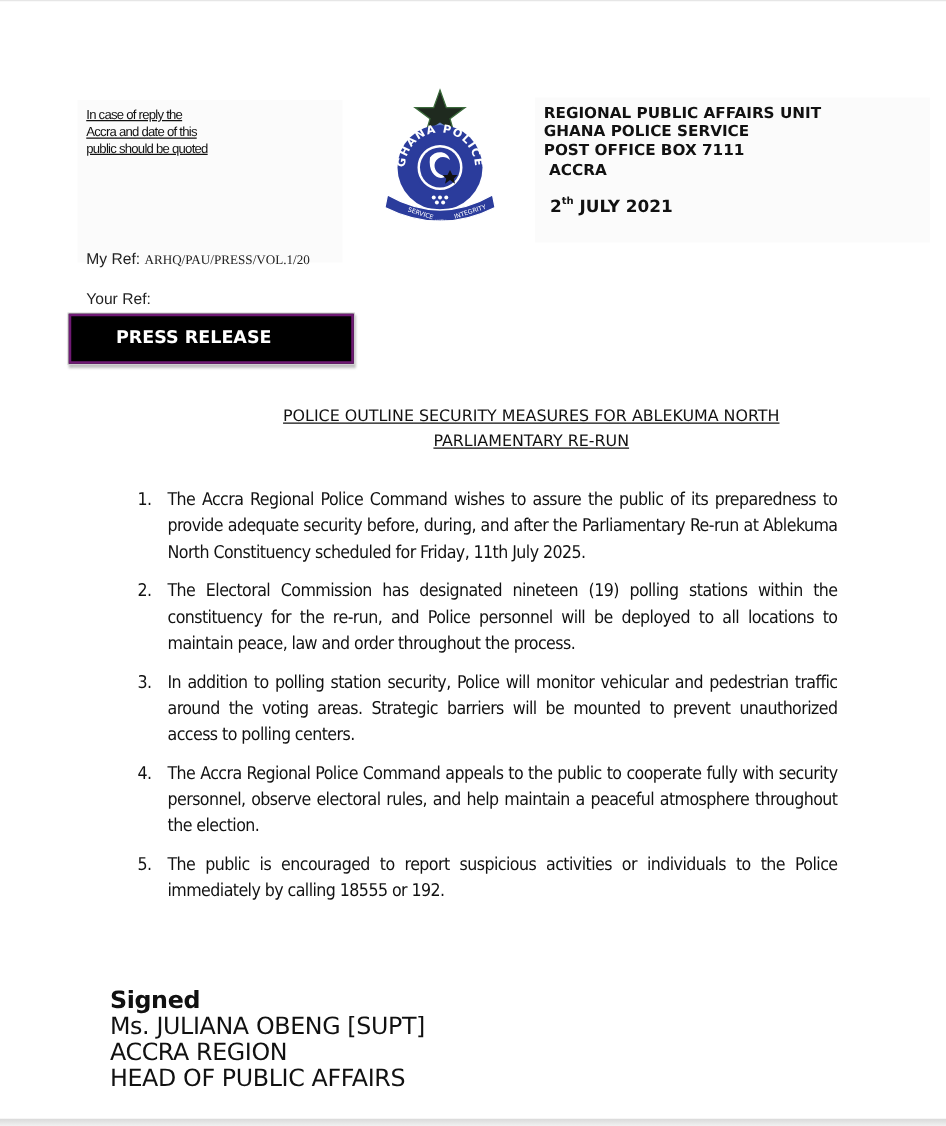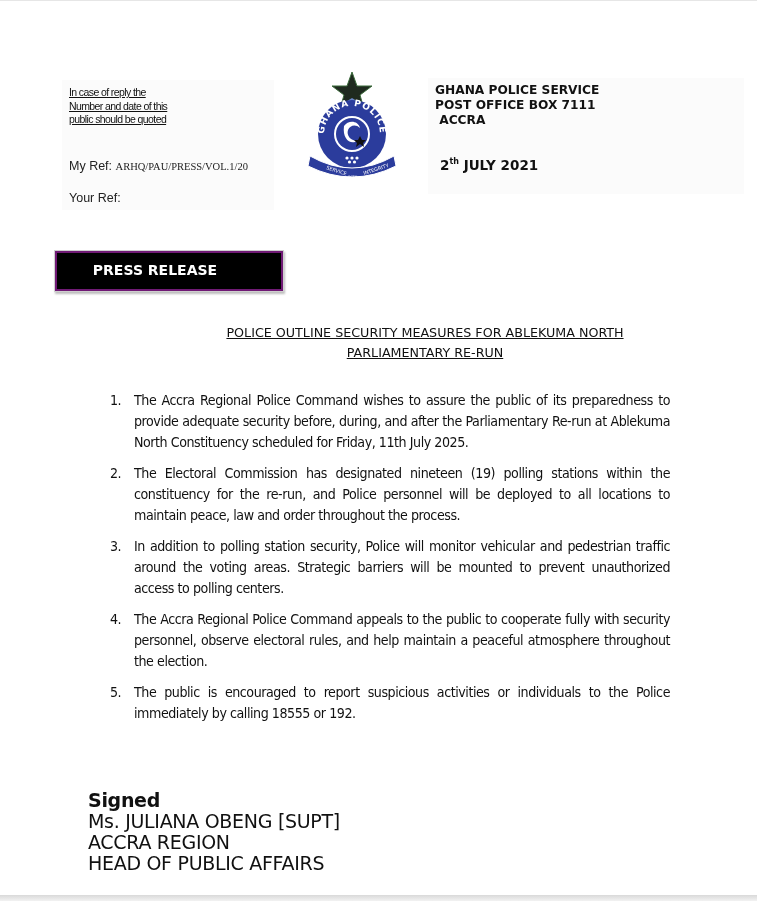--- a/index.html
+++ b/index.html
@@ -8,21 +8,21 @@
     font-family: "DejaVu Sans", sans-serif; color: #111;
   }
   .page-edge-top { position: absolute; left: 0; top: 0; width: 757px; height: 1px; background: #e6e6e6; }
   .page-edge-bottom { position: absolute; left: 0; top: 895px; width: 757px; height: 6px; background: linear-gradient(#d9d9d9, #f2f2f2); }
 
   .left-block { position: absolute; left: 62px; top: 80px; width: 212px; height: 130px; background: #fbfbfb; }
   .quote-note {
     position: absolute; left: 69px; top: 86px; font-family: "Liberation Sans Narrow", "Liberation Sans", sans-serif;
     font-size: 10.5px; line-height: 13.5px; letter-spacing: -0.6px; text-decoration: underline; color: #111;
   }
-  .ref-line { position: absolute; left: 69px; font-size: 12.5px; font-family: "Liberation Sans", sans-serif; color: #222; }
+  .ref-line { position: absolute; left: 69px; font-size: 12.5px; font-family: "Liberation Sans", sans-serif; color: #222; margin-top: 41px; }
   .ref-line .ref-val { font-family: "Liberation Serif", serif; font-size: 10.5px; }
   .my-ref { top: 159px; }
   .your-ref { top: 191px; }
 
   .crest { position: absolute; left: 302px; top: 70px; width: 100px; height: 112px; }
 
   .right-block { position: absolute; left: 428px; top: 78px; width: 316px; height: 116px; background: #fbfbfb; }
   .address { position: absolute; left: 435px; top: 83px; font-weight: bold; font-size: 12.2px; line-height: 15.2px; }
   .address div { white-space: pre; }
   .date { position: absolute; left: 440px; top: 157px; font-weight: bold; font-size: 13.5px; }
@@ -49,21 +49,21 @@
   .signature .signed { font-weight: bold; }
 </style>
 </head>
 <body>
 
 <div class="page-edge-top"></div>
 
 <div class="left-block"></div>
 <div class="quote-note">
   <div>In case of reply the</div>
-  <div>Number and date of this</div>
+  <div>Accra and date of this</div>
   <div>public should be quoted</div>
 </div>
 <div class="ref-line my-ref">
   <span>My Ref:</span>
   <span class="ref-val">ARHQ/PAU/PRESS/VOL.1/20</span>
 </div>
 <div class="ref-line your-ref">
   <span>Your Ref:</span>
 </div>
 
@@ -89,20 +89,21 @@
       <circle cx="52.5" cy="92" r="1.6" fill="#fff"></circle>
     <path d="M8,86 Q50,110 92,86 L94,96 Q50,118 6,96 Z" fill="#2b3c9c" stroke="#ffffff" stroke-width="1"></path>
     <text x="24" y="99" font-family="DejaVu Sans, sans-serif" font-size="5" fill="#fff" transform="rotate(18 24 99)">SERVICE</text>
     <text x="46" y="108" font-family="DejaVu Sans, sans-serif" font-size="3.5" fill="#fff">WITH</text>
     <text x="62" y="105" font-family="DejaVu Sans, sans-serif" font-size="5" fill="#fff" transform="rotate(-18 62 105)">INTEGRITY</text>
   </svg>
 </div>
 
 <div class="right-block"></div>
 <div class="address">
+  <div>REGIONAL PUBLIC AFFAIRS UNIT</div>
   <div>GHANA POLICE SERVICE</div>
   <div>POST OFFICE BOX 7111</div>
   <div> ACCRA</div>
 </div>
 <div class="date"><span>2</span><sup>th</sup><span style="white-space:pre"> JULY 2021</span></div>
 
 <div class="press-box">
   <span>PRESS RELEASE</span>
 </div>
 

